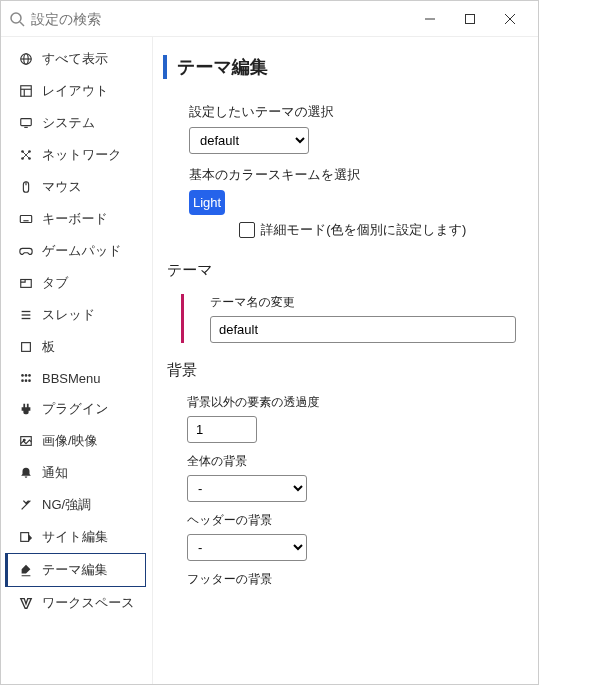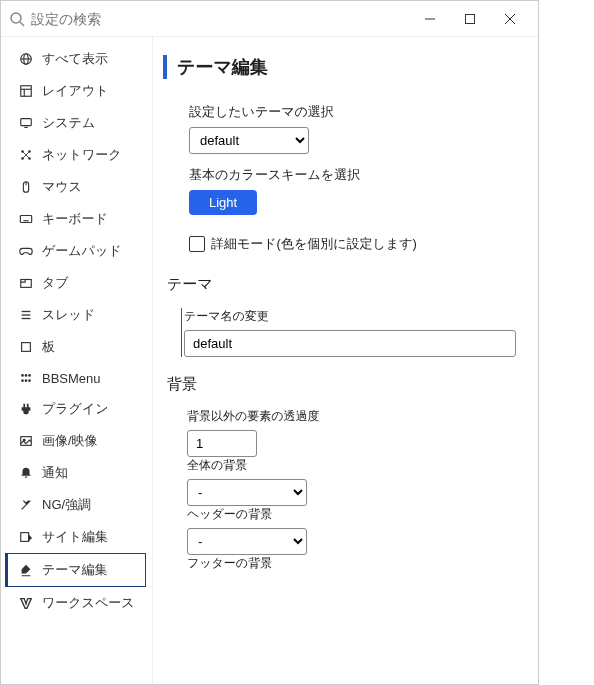--- a/index.html
+++ b/index.html
@@ -15,28 +15,28 @@
 .sidebar-item { display: flex; align-items: center; padding: 7px 10px 7px 14px; cursor: pointer; color: #333; gap: 8px; border-left: 3px solid transparent; }
 .sidebar-item.active { border: 1px solid #1a3d7a; border-left: 3px solid #1a3d7a; margin-left: 4px; margin-right: 6px; padding-left: 10px; }
 .sidebar-item .icon { width: 16px; height: 16px; flex-shrink: 0; color: #333; display: flex; align-items: center; justify-content: center; }
 .sidebar-item.active .icon { color: #333; }
 .main { flex: 1; overflow-y: auto; padding: 18px 22px 18px 10px; }
 .page-title-wrap { border-left: 4px solid #2563c9; padding-left: 10px; margin-bottom: 24px; }
 .page-title { font-size: 18px; font-weight: 600; }
 .section { margin-left: 26px; margin-bottom: 22px; }
 .field-label { font-size: 13px; margin-bottom: 6px; color: #222; }
 .select { border: 1px solid #888; border-radius: 3px; padding: 4px 6px; font-size: 13px; min-width: 120px; background: #fff; }
-.btn-light { background: #2563eb; color: #fff; border: none; border-radius: 4px; padding: 5px 20px; font-size: 13px; cursor: pointer; display: inline-block; }
-.checkbox-row { display: flex; align-items: center; gap: 6px; margin-top: 20px; }
+.btn-light { background: #2563eb; color: #fff; border: none; border-radius: 4px; padding: 5px 4px; font-size: 13px; cursor: pointer; display: inline-block; }
+.checkbox-row { display: flex; align-items: center; gap: 6px; margin-top: 6px; justify-content: center; }
 .checkbox { width: 16px; height: 16px; border: 1.5px solid #333; border-radius: 2px; background: #fff; flex-shrink: 0; }
 .section-title { font-size: 15px; font-weight: 500; margin-left: 4px; margin-bottom: 14px; }
-.subsection { margin-left: 18px; border-left: 1px solid #be185d; padding-left: 2px; margin-bottom: 18px; }
+.subsection { margin-left: 18px; border-left: 3px solid #be185d; padding-left: 26px; margin-bottom: 18px; }
 .text-input { border: 1px solid #888; border-radius: 3px; padding: 5px 8px; font-size: 13px; width: 100%; }
 .text-input.small { width: 70px; }
-.sub-label { font-size: 12px; margin-bottom: 5px; margin-top: 0; }
+.sub-label { font-size: 12px; margin-bottom: 5px; margin-top: 10px; }
 svg { display: block; }
 </style>
 </head>
 <body>
 
 <div class="window">
   <div class="titlebar">
     <span class="search-icon">
       <svg viewBox="0 0 16 16" width="16" height="16" fill="none" stroke="currentColor" stroke-width="1.5">
           <circle cx="7" cy="7" r="5"></circle>

